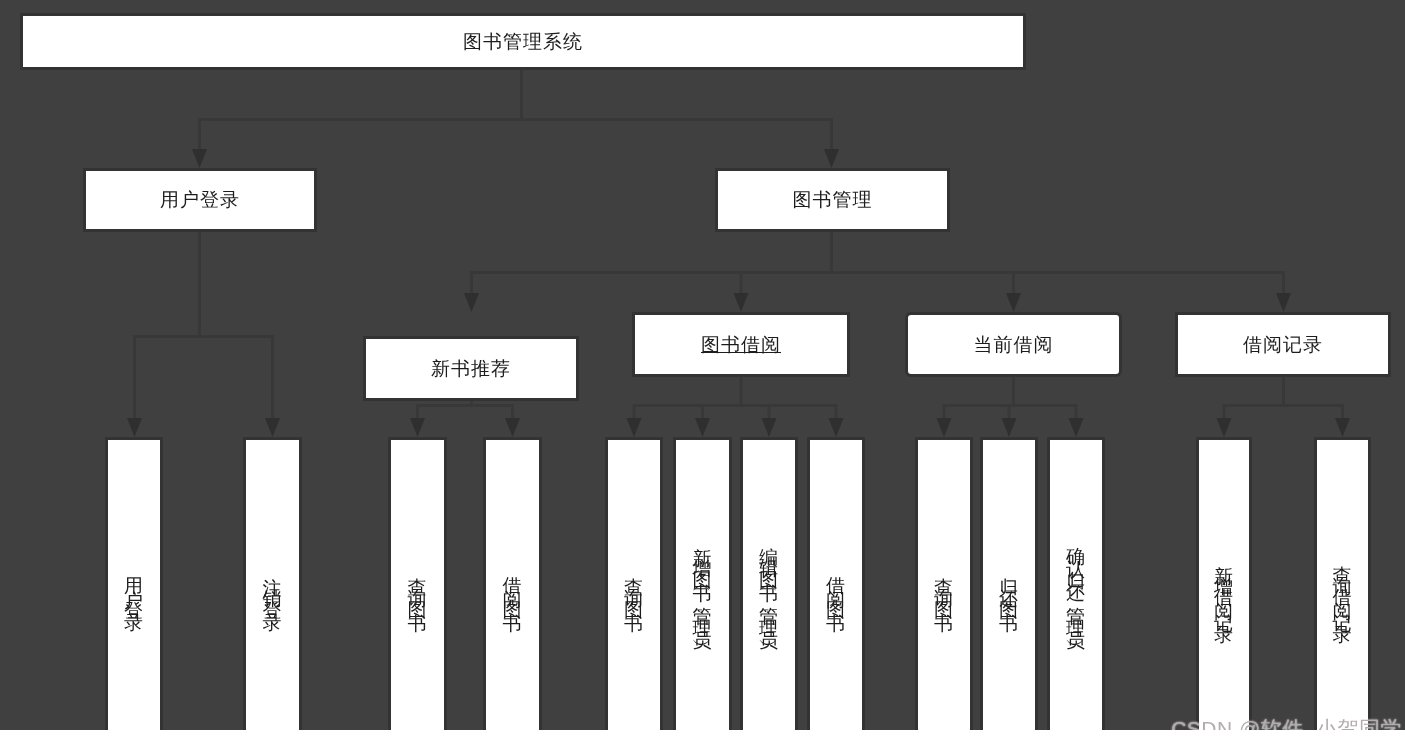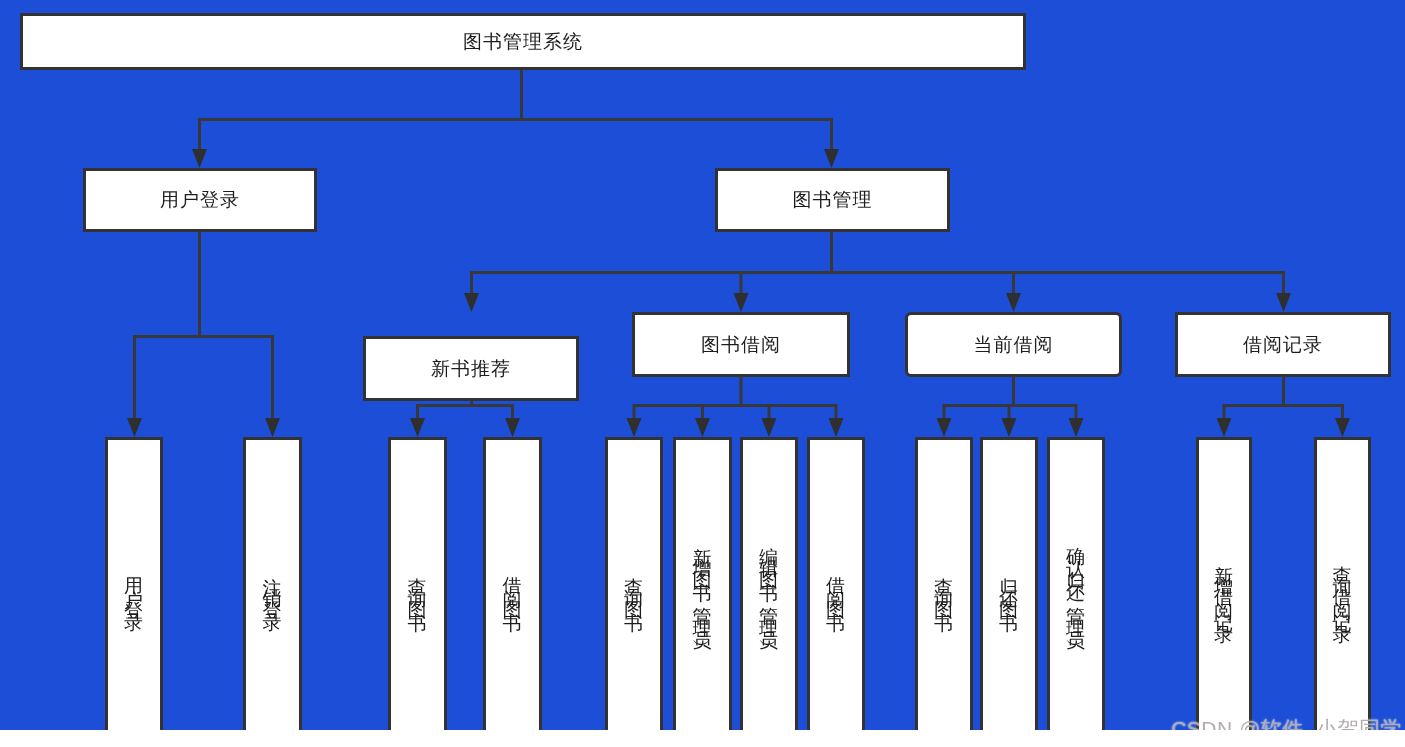--- a/index.html
+++ b/index.html
@@ -1,20 +1,20 @@
 <!DOCTYPE html>
 <html><head>
 <meta charset="utf-8">
 <style>
   html, body { margin: 0; padding: 0; background: #ffffff; }
   .canvas {
     position: relative;
     width: 1405px;
     height: 730px;
-    background: #1d4ed8;
+    background: #404040;
     font-family: "Liberation Sans", "DejaVu Sans", sans-serif;
     overflow: hidden;
   }
   .connectors {
     position: absolute;
     left: 0; top: 0;
     width: 1405px; height: 747px;
     pointer-events: none;
   }
   .box {
@@ -39,21 +39,21 @@
     font-size: 19px;
     letter-spacing: 12px;
     line-height: 1;
     white-space: nowrap;
   }
   
   .b-root   { left: 20px;  top: 13px;  width: 1006px; height: 57px; }
   .b-user   { left: 83px;  top: 168px; width: 234px;  height: 64px; }
   .b-mgmt   { left: 715px; top: 168px; width: 235px;  height: 64px; }
   .b-s0 { left: 363px;  top: 312px; width: 216px; height: 65px; margin-top: 24px; }
-  .b-s1 { left: 632px;  top: 312px; width: 218px; height: 65px; }
+  .b-s1 { left: 632px;  top: 312px; width: 218px; height: 65px; text-decoration: underline; }
   .b-s2 { left: 905px;  top: 312px; width: 217px; height: 65px; border-radius: 6px; }
   .b-s3 { left: 1175px; top: 312px; width: 216px; height: 65px; }
   .b-lu  { left: 105px;  width: 58px; }
   .b-ll  { left: 243px;  width: 59px; }
   .b-g0a { left: 388px;  width: 59px; }
   .b-g0b { left: 483px;  width: 59px; }
   .b-g1a { left: 605px;  width: 58px; }
   .b-g1b { left: 673px;  width: 59px; }
   .b-g1c { left: 740px;  width: 58px; }
   .b-g1d { left: 807px;  width: 58px; }

